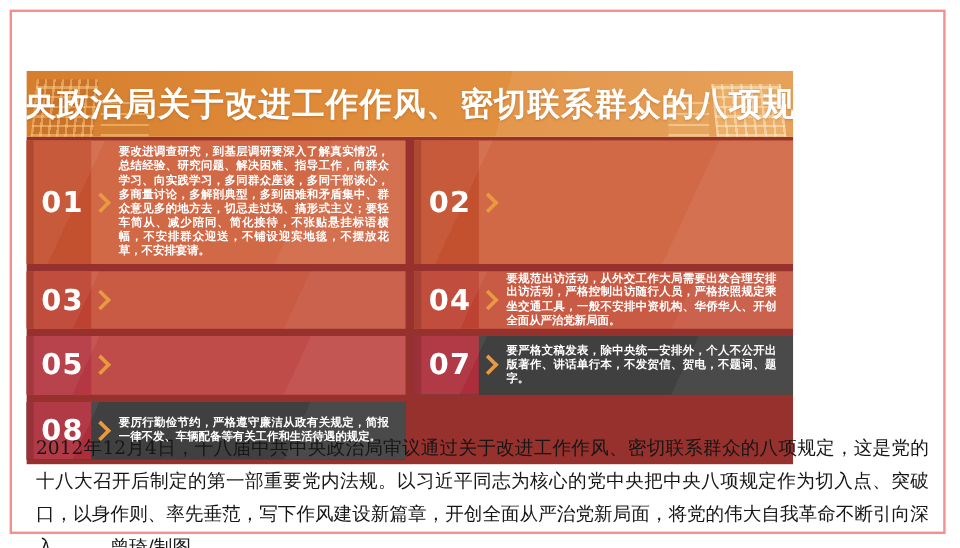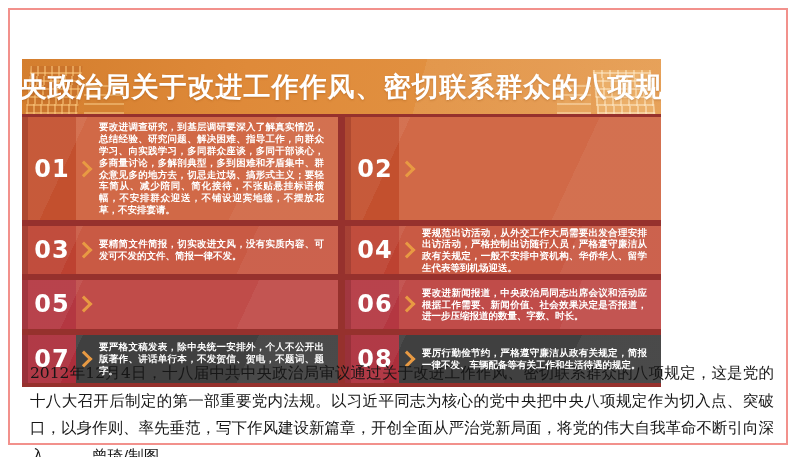--- a/index.html
+++ b/index.html
@@ -76,39 +76,33 @@
     </div>
 
     <div class="card row1">
       <div class="num">02</div>
       <div class="chev"></div>
     </div>
 
     <div class="card row2">
       <div class="num">03</div>
       <div class="chev"></div>
-      <div class="txt">要精简文件简报，切实改进文风，没有实质内容、可发可不发的文件、简报一律不发。</div>
     </div>
 
     <div class="card row2">
       <div class="num">04</div>
       <div class="chev"></div>
-      <div class="txt">要规范出访活动，从外交工作大局需要出发合理安排出访活动，严格控制出访随行人员，严格遵守廉洁从政有关规定，一般不安排中资机构、华侨华人、留学生代表等到机场迎送。</div>
+      <div class="txt">要规范出访活动，从外交工作大局需要出发合理安排出访活动，严格控制出访随行人员，严格按照规定乘坐交通工具，一般不安排中资机构、华侨华人、开创全面从严治党新局面。</div>
     </div>
 
     <div class="card row3">
       <div class="num">05</div>
       <div class="chev"></div>
     </div>
 
-    <div class="card row3">
-      <div class="num">06</div>
-      <div class="chev"></div>
-      <div class="txt">要改进新闻报道，中央政治局同志出席会议和活动应根据工作需要、新闻价值、社会效果决定是否报道，进一步压缩报道的数量、字数、时长。</div>
-    </div>
 
     <div class="card row4">
       <div class="num">07</div>
       <div class="chev"></div>
       <div class="txt">要严格文稿发表，除中央统一安排外，个人不公开出版著作、讲话单行本，不发贺信、贺电，不题词、题字。</div>
     </div>
 
     <div class="card row4">
       <div class="num">08</div>
       <div class="chev"></div>

